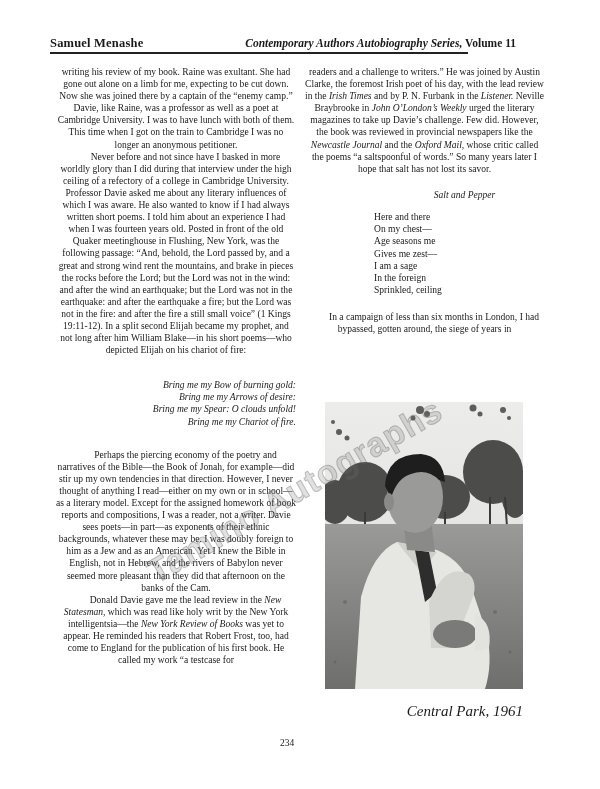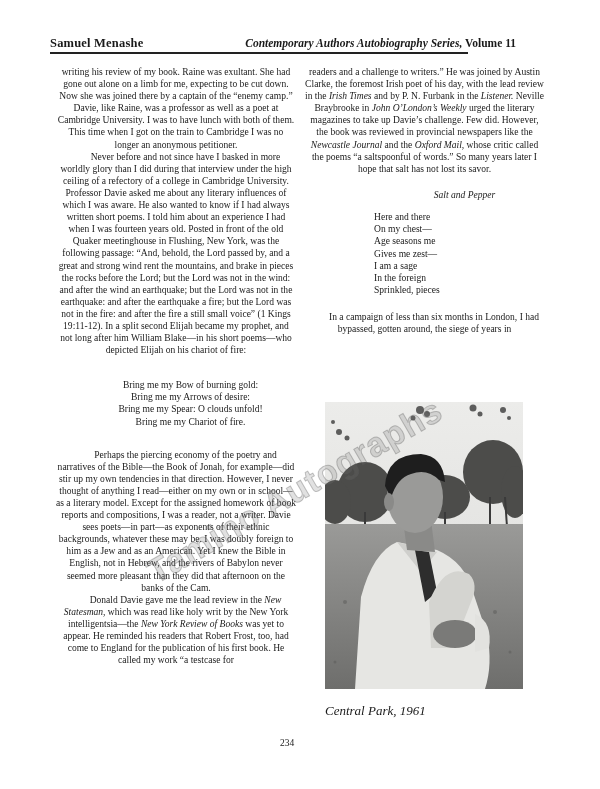--- a/index.html
+++ b/index.html
@@ -21,61 +21,61 @@
   .blake { margin: 23px 0 0 29px !important; text-align: left; line-height: 12.1px; }
   .blake div { white-space: nowrap; }
   .after-blake { margin-top: 21px !important; }
 
   .poem-title { text-align: left; margin: 14px 0 0 80px !important; font-style: italic; }
   .poem { text-align: left; margin: 10px 0 0 70px !important; line-height: 12.2px; }
   .poem div { white-space: nowrap; }
   .after-poem { margin-top: 15px !important; }
 
   .photo { position: absolute; left: 325px; top: 402px; width: 198px; height: 287px; overflow: hidden; background: #d8d8d6; }
-  .caption { position: absolute; left: 325px; top: 703px; width: 198px; text-align: left; font-style: italic; font-size: 13px; }
+  .caption { position: absolute; left: 325px; top: 703px; width: 198px; text-align: right; font-style: italic; font-size: 15px; }
   .page-number { position: absolute; left: 280px; top: 738px; width: 40px; font-size: 9.5px; }
 
   .watermark { position: absolute; left: 150px; top: 555px; font-family: "Liberation Sans", sans-serif;
                font-weight: bold; font-size: 34px; color: rgba(120,120,120,0.22);
                transform: rotate(-30deg); transform-origin: left center; white-space: nowrap;
                -webkit-text-stroke: 1px rgba(90,90,90,0.35); pointer-events: none; letter-spacing: 1px; }
 </style>
 </head>
 <body>
 
 <div class="header">
   <span class="header-left">Samuel Menashe</span>
   <span class="header-right"><i>Contemporary Authors Autobiography Series,</i><span> Volume 11</span></span>
 </div>
 <div class="rule-full"></div>
 
 <div class="col col-left">
   <p>writing his review of my book. Raine was exultant. She had gone out alone on a limb for me, expecting to be cut down. Now she was joined there by a captain of the “enemy camp.” Davie, like Raine, was a professor as well as a poet at Cambridge University. I was to have lunch with both of them. This time when I got on the train to Cambridge I was no longer an anonymous petitioner.</p>
   <p class="indent">Never before and not since have I basked in more worldly glory than I did during that interview under the high ceiling of a refectory of a college in Cambridge University. Professor Davie asked me about any literary influences of which I was aware. He also wanted to know if I had always written short poems. I told him about an experience I had when I was fourteen years old. Posted in front of the old Quaker meetinghouse in Flushing, New York, was the following passage: “And, behold, the Lord passed by, and a great and strong wind rent the mountains, and brake in pieces the rocks before the Lord; but the Lord was not in the wind: and after the wind an earthquake; but the Lord was not in the earthquake: and after the earthquake a fire; but the Lord was not in the fire: and after the fire a still small voice” (1 Kings 19:11-12). In a split second Elijah became my prophet, and not long after him William Blake—in his short poems—who depicted Elijah on his chariot of fire:</p>
-  <div class="blake blake-quote" style="margin:23px 0 0 29px; text-align:center;">
+  <div class="blake blake-quote" style="margin:23px 0 0 29px; text-align:right;font-style:italic;">
     <div>Bring me my Bow of burning gold:</div>
     <div>Bring me my Arrows of desire:</div>
     <div>Bring me my Spear: O clouds unfold!</div>
     <div>Bring me my Chariot of fire.</div>
   </div>
   <p class="indent after-blake">Perhaps the piercing economy of the poetry and narratives of the Bible—the Book of Jonah, for example—did stir up my own tendencies in that direction. However, I never thought of anything I read—either on my own or in school—as a literary model. Except for the assigned homework of book reports and compositions, I was a reader, not a writer. Davie sees poets—in part—as exponents of their ethnic backgrounds, whatever these may be. I was doubly foreign to him as a Jew and as an American. Yet I knew the Bible in English, not in Hebrew, and the rivers of Babylon never seemed more pleasant than they did that afternoon on the banks of the Cam.</p>
   <p class="indent"><span>Donald Davie gave me the lead review in the </span><i>New Statesman</i><span>, which was read like holy writ by the New York intelligentsia—the </span><i>New York Review of Books</i><span> was yet to appear. He reminded his readers that Robert Frost, too, had come to England for the publication of his first book. He called my work “a testcase for</span></p>
 </div>
 
 <div class="col col-right">
   <p><span>readers and a challenge to writers.” He was joined by Austin Clarke, the foremost Irish poet of his day, with the lead review in the </span><i>Irish Times</i><span> and by P. N. Furbank in the </span><i>Listener.</i><span> Neville Braybrooke in </span><i>John O’London’s Weekly</i><span> urged the literary magazines to take up Davie’s challenge. Few did. However, the book was reviewed in provincial newspapers like the </span><i>Newcastle Journal</i><span> and the </span><i>Oxford Mail,</i><span> whose critic called the poems “a saltspoonful of words.” So many years later I hope that salt has not lost its savor.</span></p>
   <p class="poem-title">Salt and Pepper</p>
   <div class="poem">
     <div>Here and there</div>
     <div>On my chest—</div>
     <div>Age seasons me</div>
     <div>Gives me zest—</div>
     <div>I am a sage</div>
     <div>In the foreign</div>
-    <div>Sprinkled, pieces</div>
+    <div>Sprinkled, ceiling</div>
   </div>
   <p class="indent after-poem">In a campaign of less than six months in London, I had bypassed, gotten around, the siege of years in</p>
 </div>
 
 <div class="photo" aria-label="Black-and-white photograph of a man in a light jacket holding a package, trees and park lawn behind">
   <svg width="198" height="287" viewBox="0 0 198 287" xmlns="http://www.w3.org/2000/svg">
     <defs>
       <linearGradient id="sky" x1="0" y1="0" x2="0" y2="1">
         <stop offset="0" stop-color="#ececea"></stop>
         <stop offset="1" stop-color="#dcdcda"></stop>

